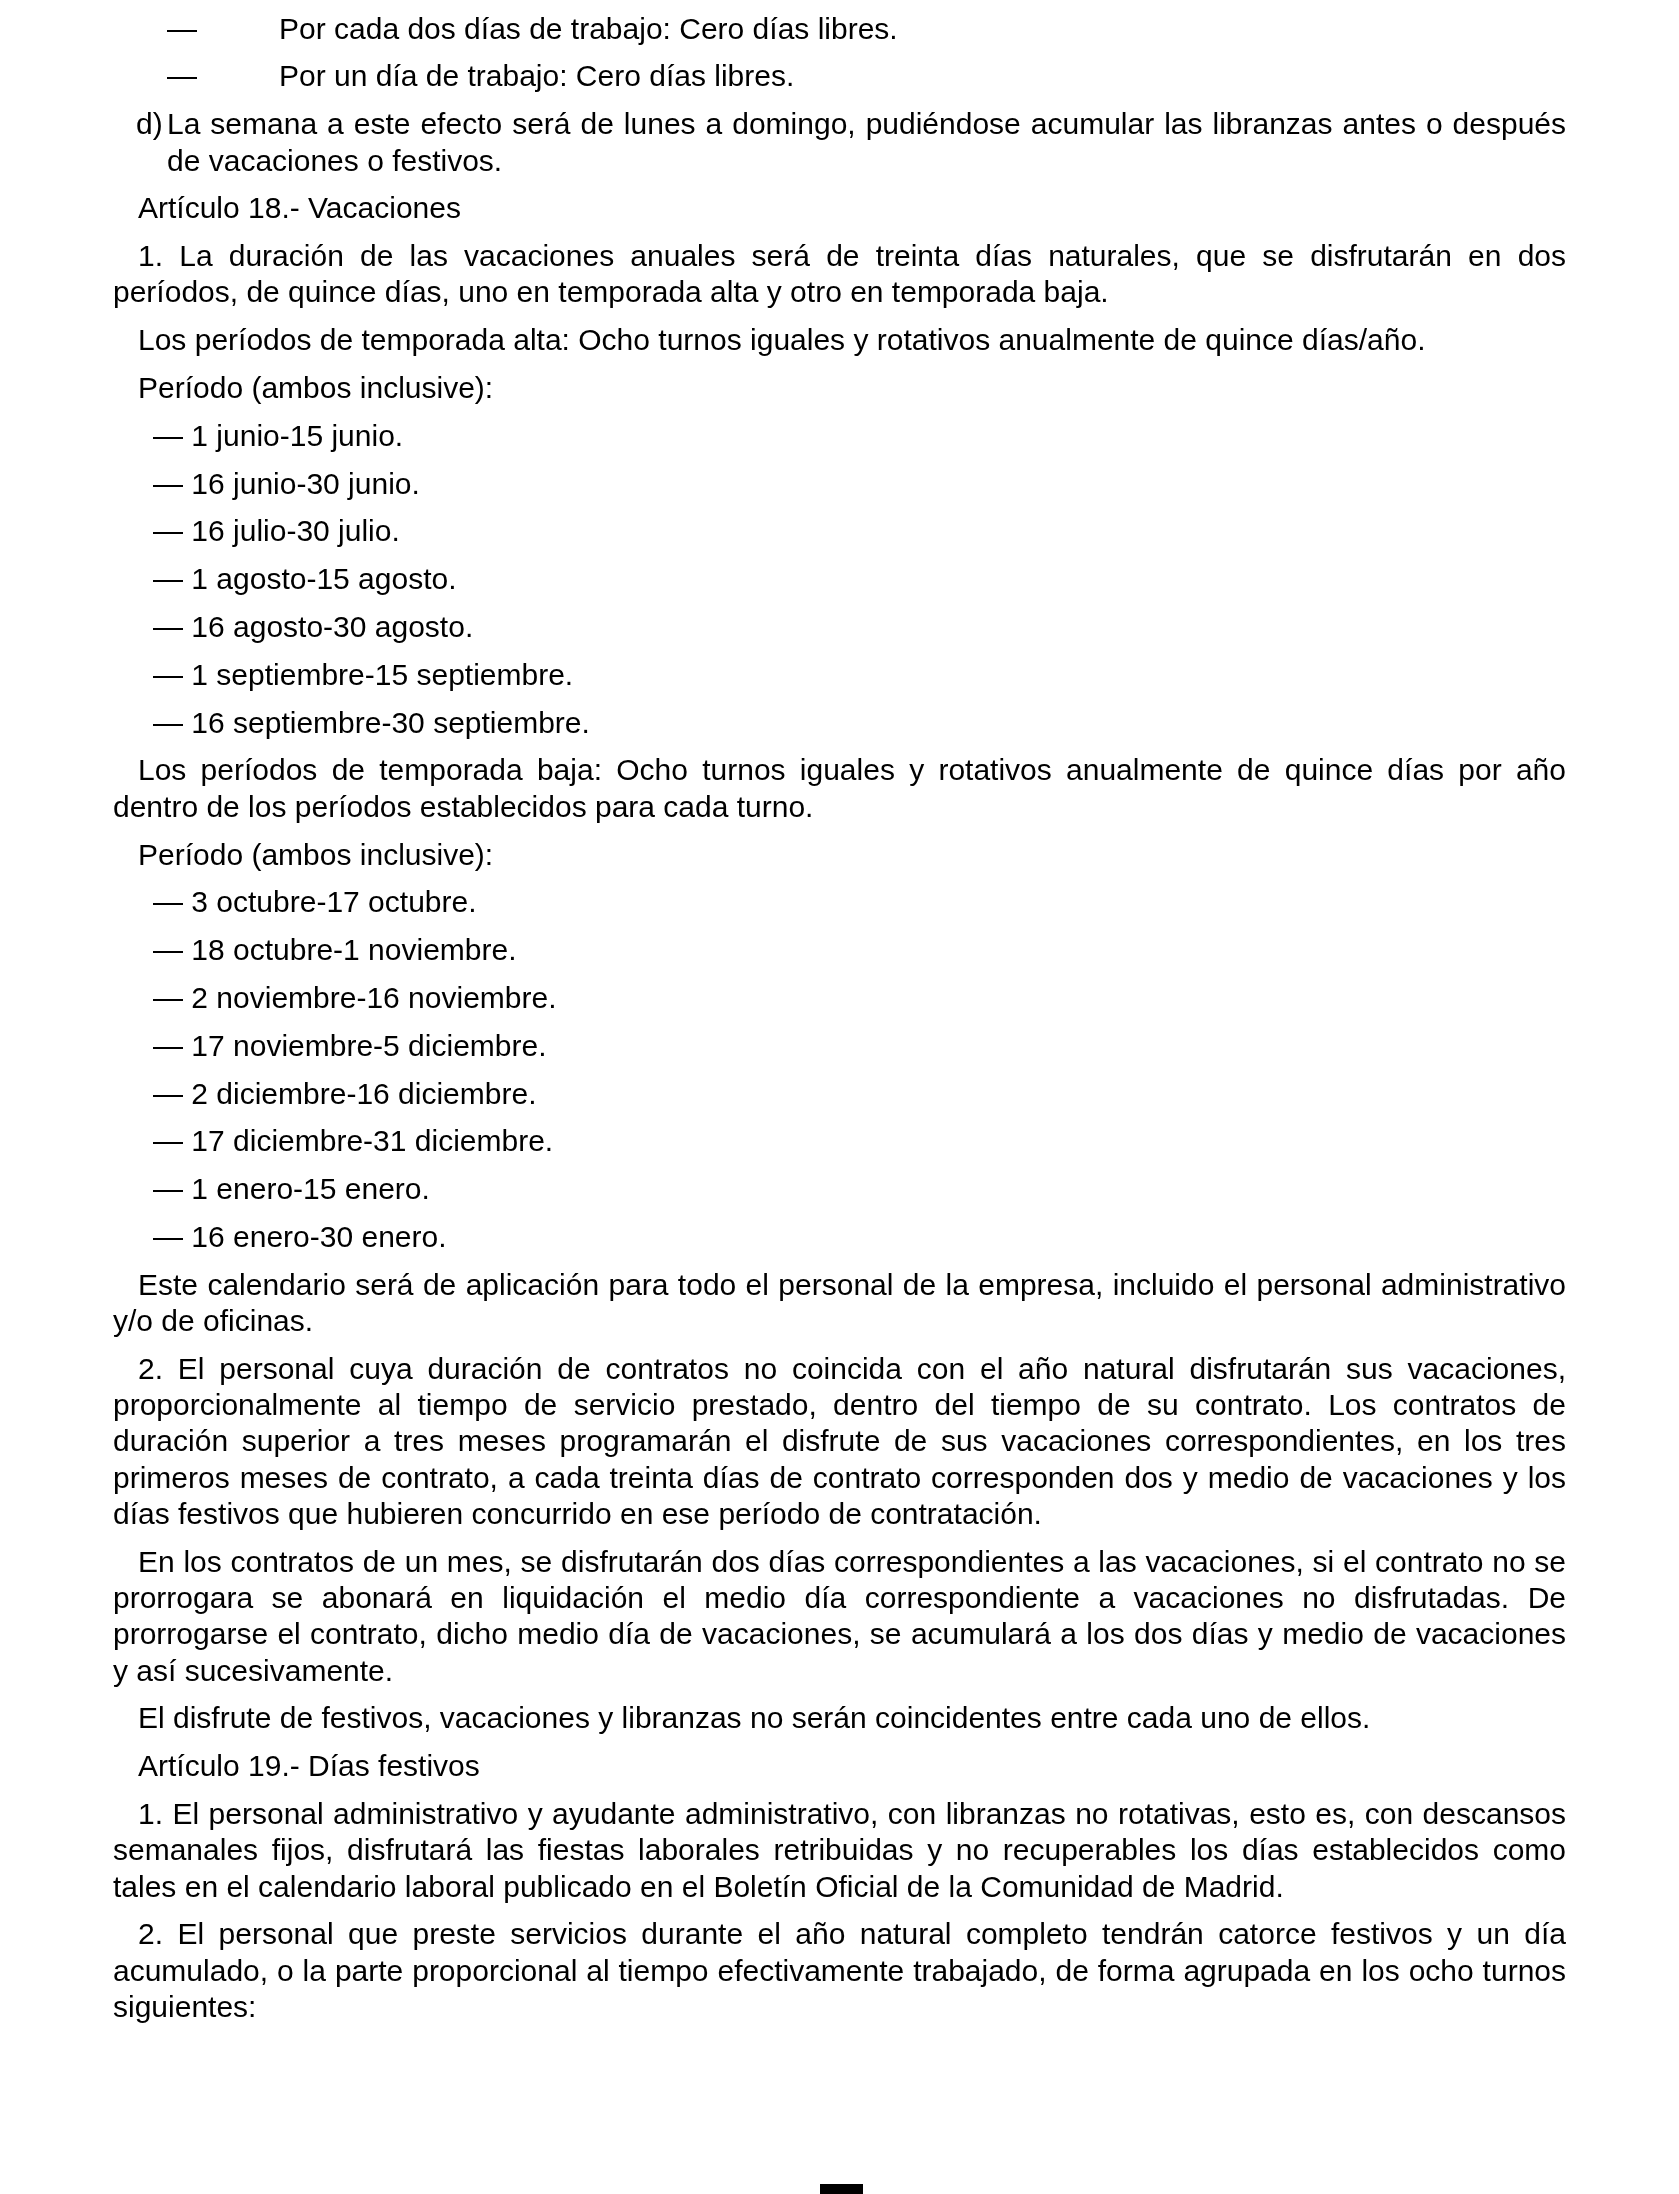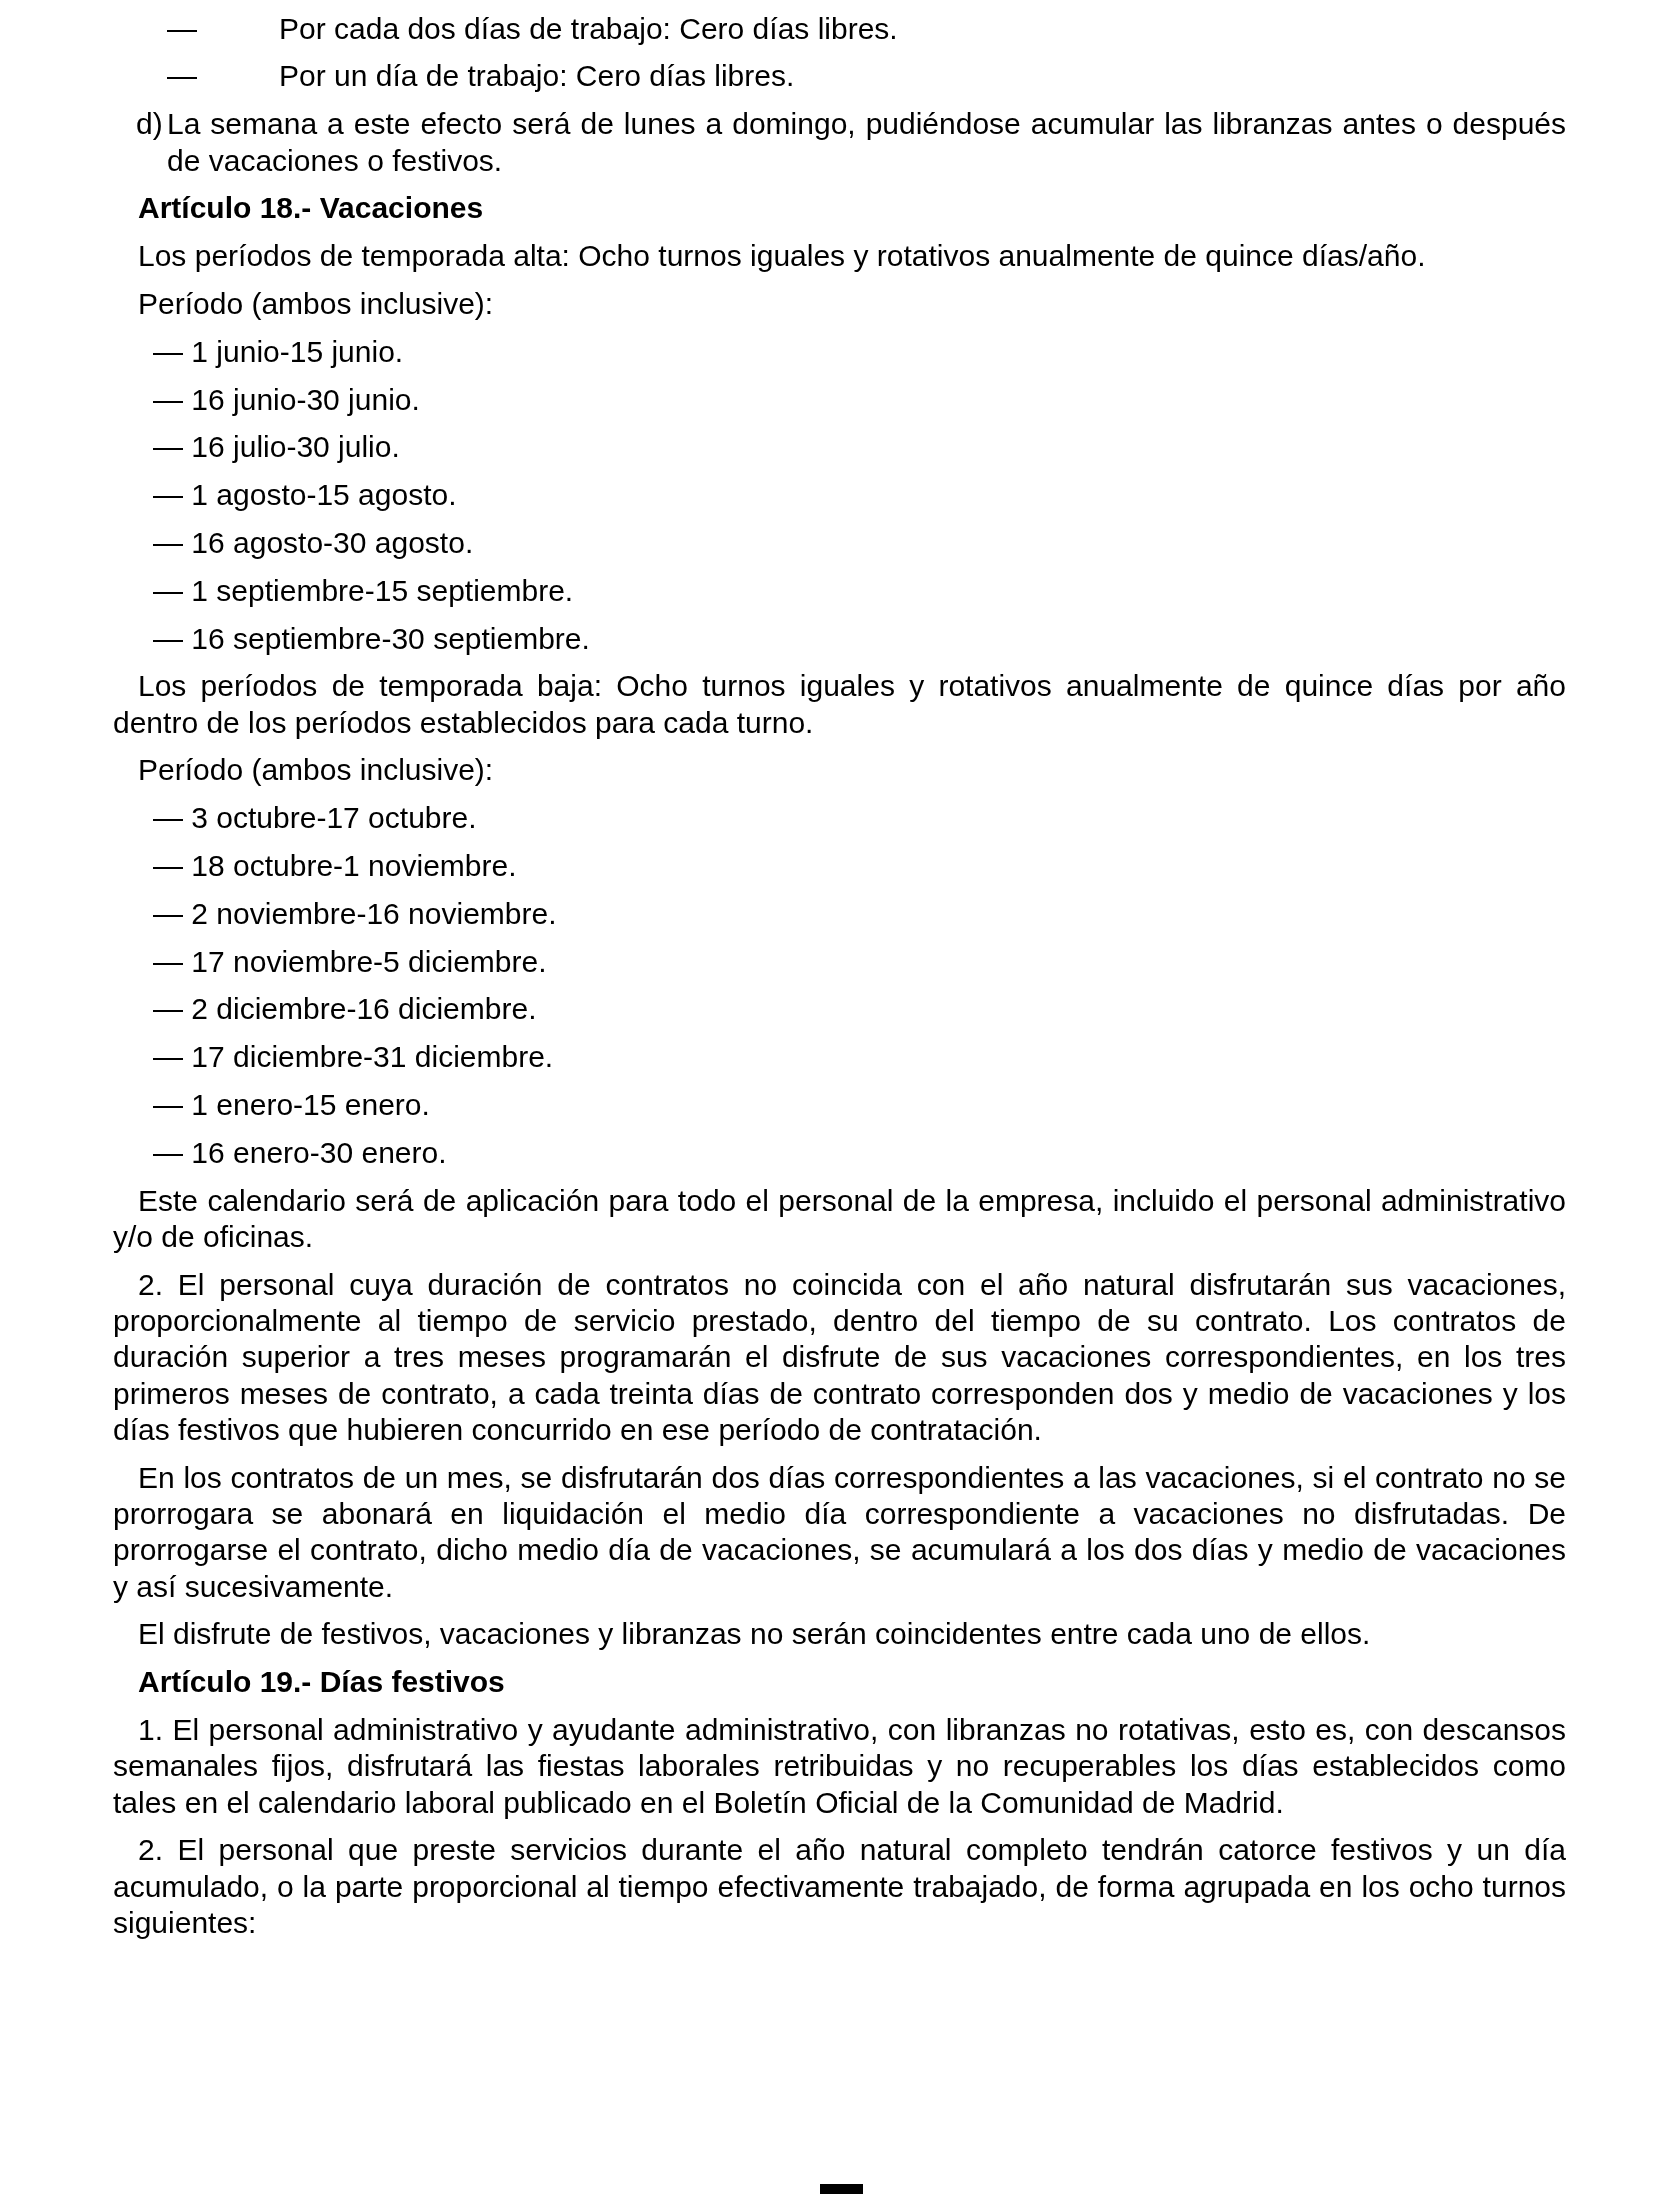--- a/index.html
+++ b/index.html
@@ -11,21 +11,21 @@
     background: #ffffff;
     color: #000000;
     font-family: "Liberation Sans", sans-serif;
     font-size: 30px;
     line-height: 1.21;
     padding: 10.7px 113px 0 113px;
     overflow: hidden;
   }
   .block { margin-bottom: 11.5px; }
   .paragraph { text-align: justify; text-indent: 25px; }
-  .heading { font-weight: 700; margin-left: 25px; }
+  .heading { font-weight: 400; margin-left: 25px; }
   .dash-item { margin-left: 40px; white-space: nowrap; }
   .sub-dash { display: flex; margin-left: 54px; }
   .sub-dash .dash { flex: 0 0 64px; }
   .sub-dash .sub-text { flex: 1; margin-left: 48px; }
   .letter-item { display: flex; margin-left: 23px; }
   .letter-item .marker { flex: 0 0 31px; }
   .letter-item .body-text { flex: 1; text-align: justify; }
   .bottom-mark {
     position: absolute;
     left: 820px;
@@ -50,20 +50,21 @@
     <span class="sub-text">Por un día de trabajo: Cero días libres.</span>
   </div>
 
   <div class="block letter-item">
     <span class="marker">d)</span>
     <span class="body-text">La semana a este efecto será de lunes a domingo, pudiéndose acumular las libranzas antes o después de vacaciones o festivos.</span>
   </div>
 
   <div class="block heading">Artículo 18.- Vacaciones</div>
 
+  <p class="block paragraph">1. La duración de las vacaciones anuales será de treinta días naturales, que se disfrutarán en dos períodos, de quince días, uno en temporada alta y otro en temporada baja.</p>
   <p class="block paragraph">Los períodos de temporada alta: Ocho turnos iguales y rotativos anualmente de quince días/año.</p>
   <p class="block paragraph">Período (ambos inclusive):</p>
 
   <div class="block dash-item">— 1 junio-15 junio.</div>
   <div class="block dash-item">— 16 junio-30 junio.</div>
   <div class="block dash-item">— 16 julio-30 julio.</div>
   <div class="block dash-item">— 1 agosto-15 agosto.</div>
   <div class="block dash-item">— 16 agosto-30 agosto.</div>
   <div class="block dash-item">— 1 septiembre-15 septiembre.</div>
   <div class="block dash-item">— 16 septiembre-30 septiembre.</div>

